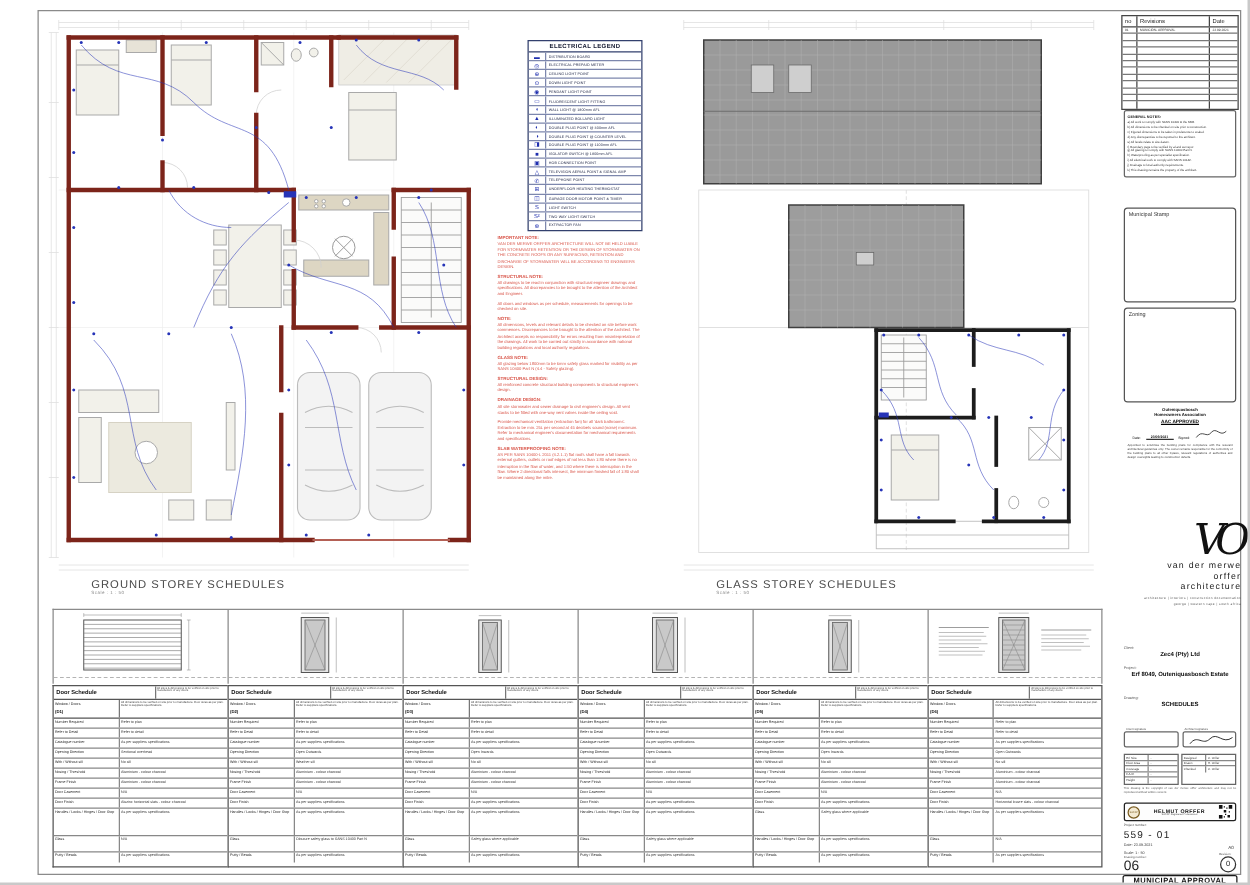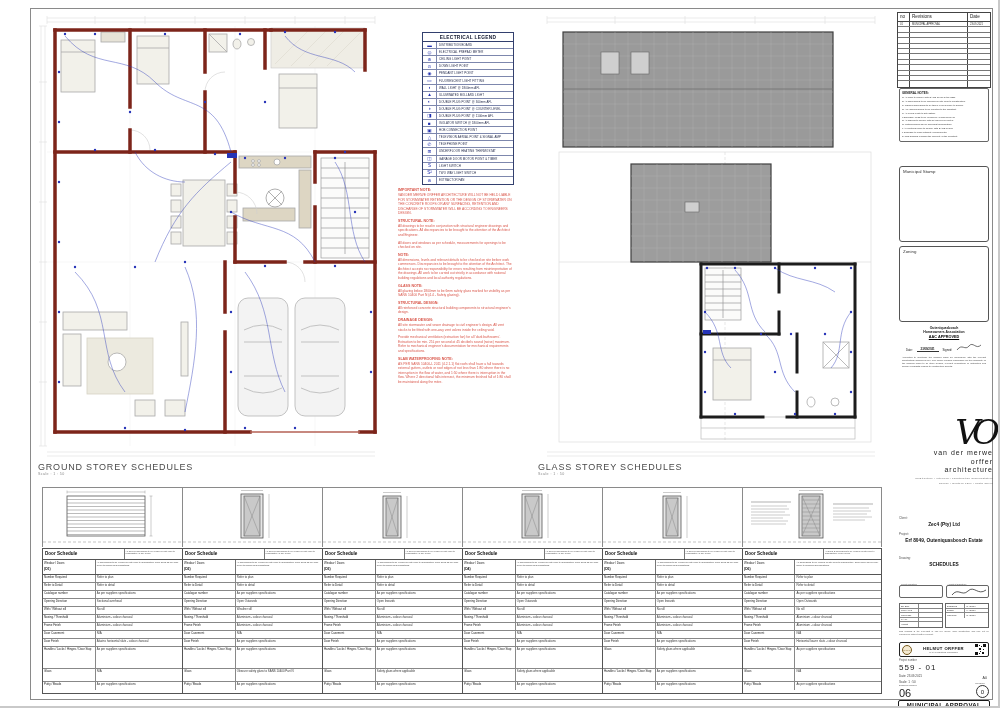--- a/index.html
+++ b/index.html
@@ -1,21 +1,21 @@
 <!DOCTYPE html>
 <html><head>
 <meta charset="utf-8">
 <style>
   * { box-sizing: border-box; margin: 0; padding: 0; }
   html,body { width:1000px; height:708px; background:#c9c9c9; font-family:"Liberation Sans", sans-serif; }
   .sheet { position:absolute; left:0; top:0; width:998px; height:706px; background:#ffffff; overflow:hidden; }
   .frame { position:absolute; left:30px; top:8px; width:963px; height:692px; border:1px solid #8a8a8a; }
 
   
-  .plan-title { position:absolute; color:#4a4a4a; letter-spacing:0.8px; font-size:9px; }
+  .plan-title { position:absolute; color:#4a4a4a; letter-spacing:0.8px; font-size:9px;margin-left:35px; }
   .plan-scale { font-size:3.6px; color:#8a8a8a; letter-spacing:0.4px; }
 
   
   .legend { position:absolute; left:422px; top:32px; width:92px; border:0.8px solid #33406e; background:#fff; }
   .legend-title { font-size:4.8px; font-weight:bold; color:#10162e; text-align:center; padding:1.5px 0; border-bottom:0.8px solid #33406e; letter-spacing:0.3px;}
   .leg-row { display:flex; align-items:center; height:7.1px; border-bottom:0.4px solid #7d87ad; overflow:hidden; }
   .leg-row:last-child { border-bottom:none; }
   .leg-sym { width:14px; flex:none; border-right:0.4px solid #7d87ad; color:#1f2fae; font-size:4.6px; line-height:7px; text-align:center; }
   .leg-lab { font-size:2.9px; color:#232a4a; padding-left:2px; letter-spacing:0.1px; white-space:nowrap; }
 

